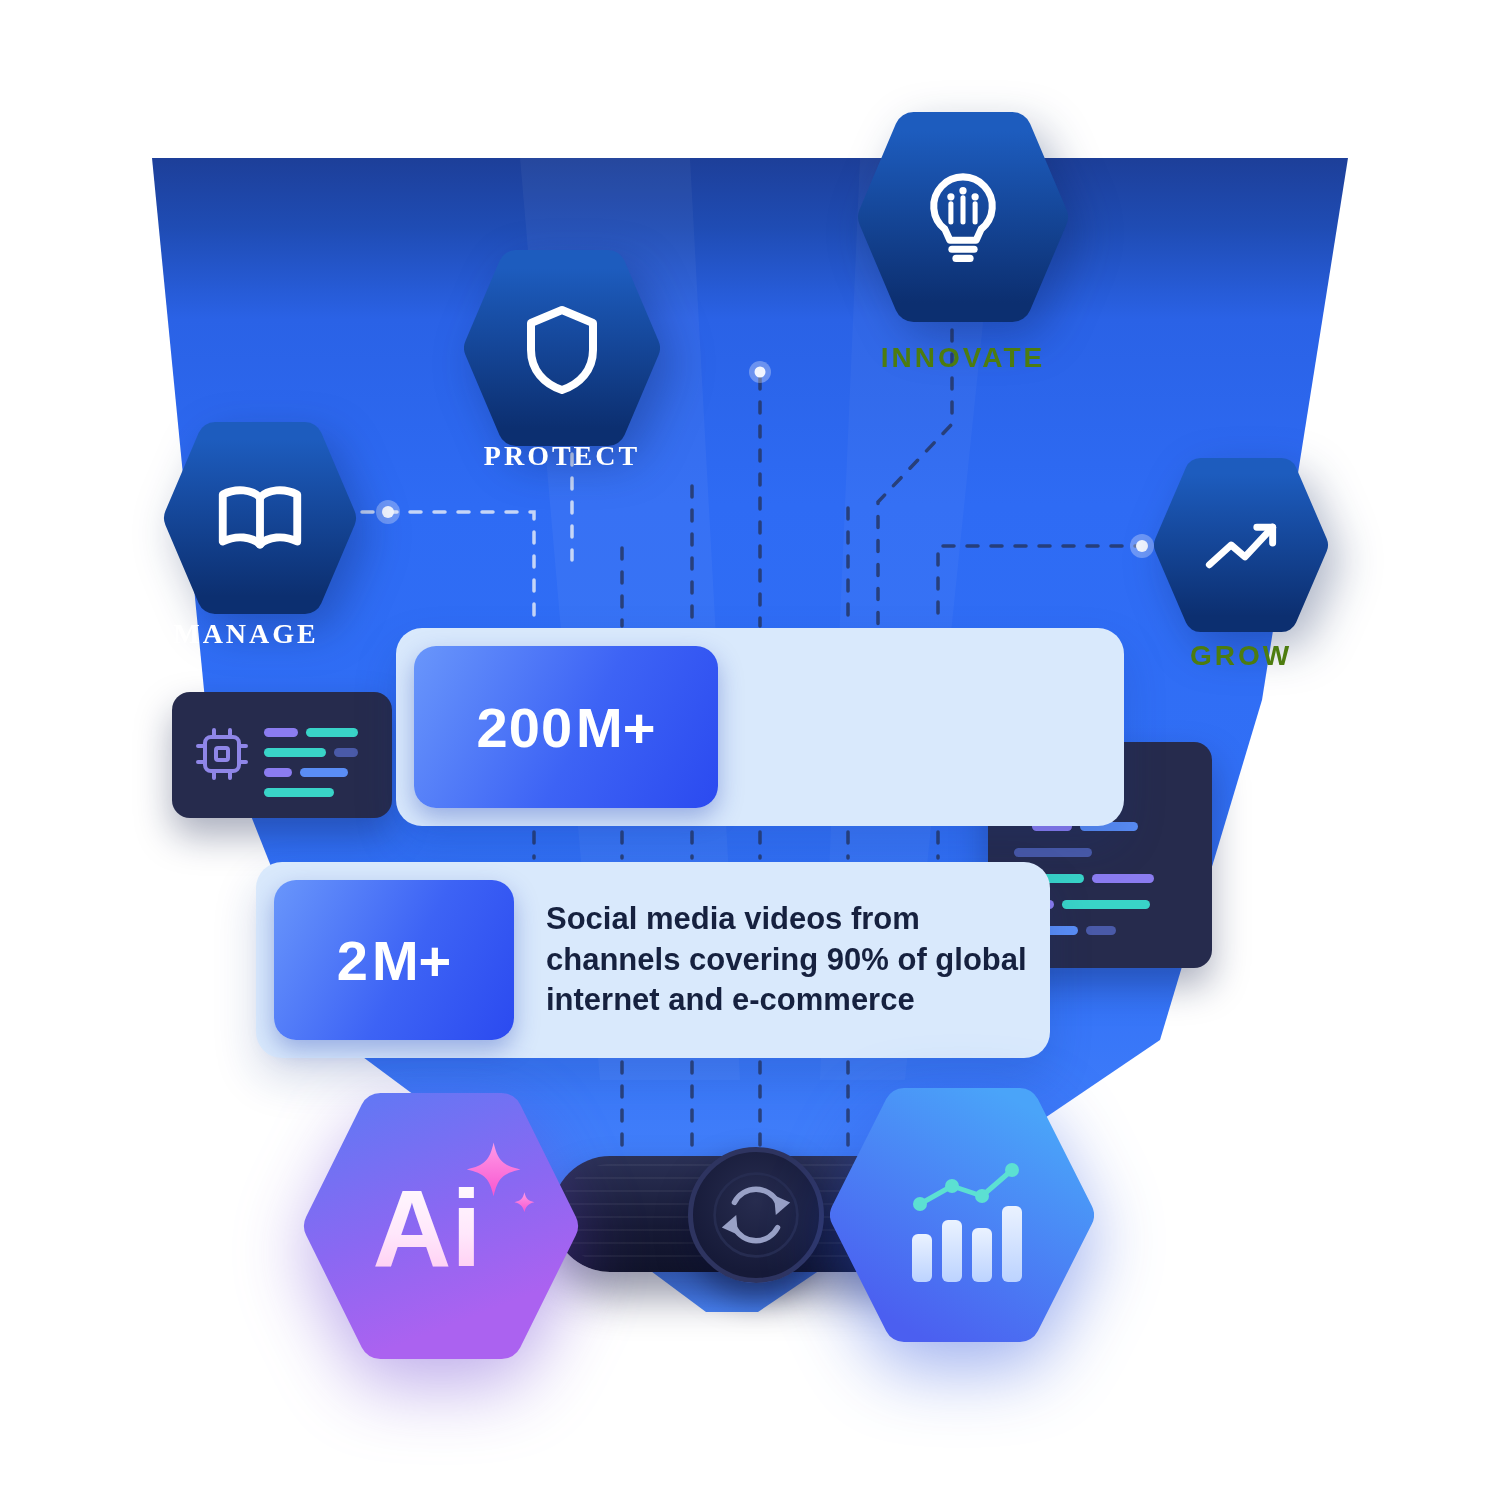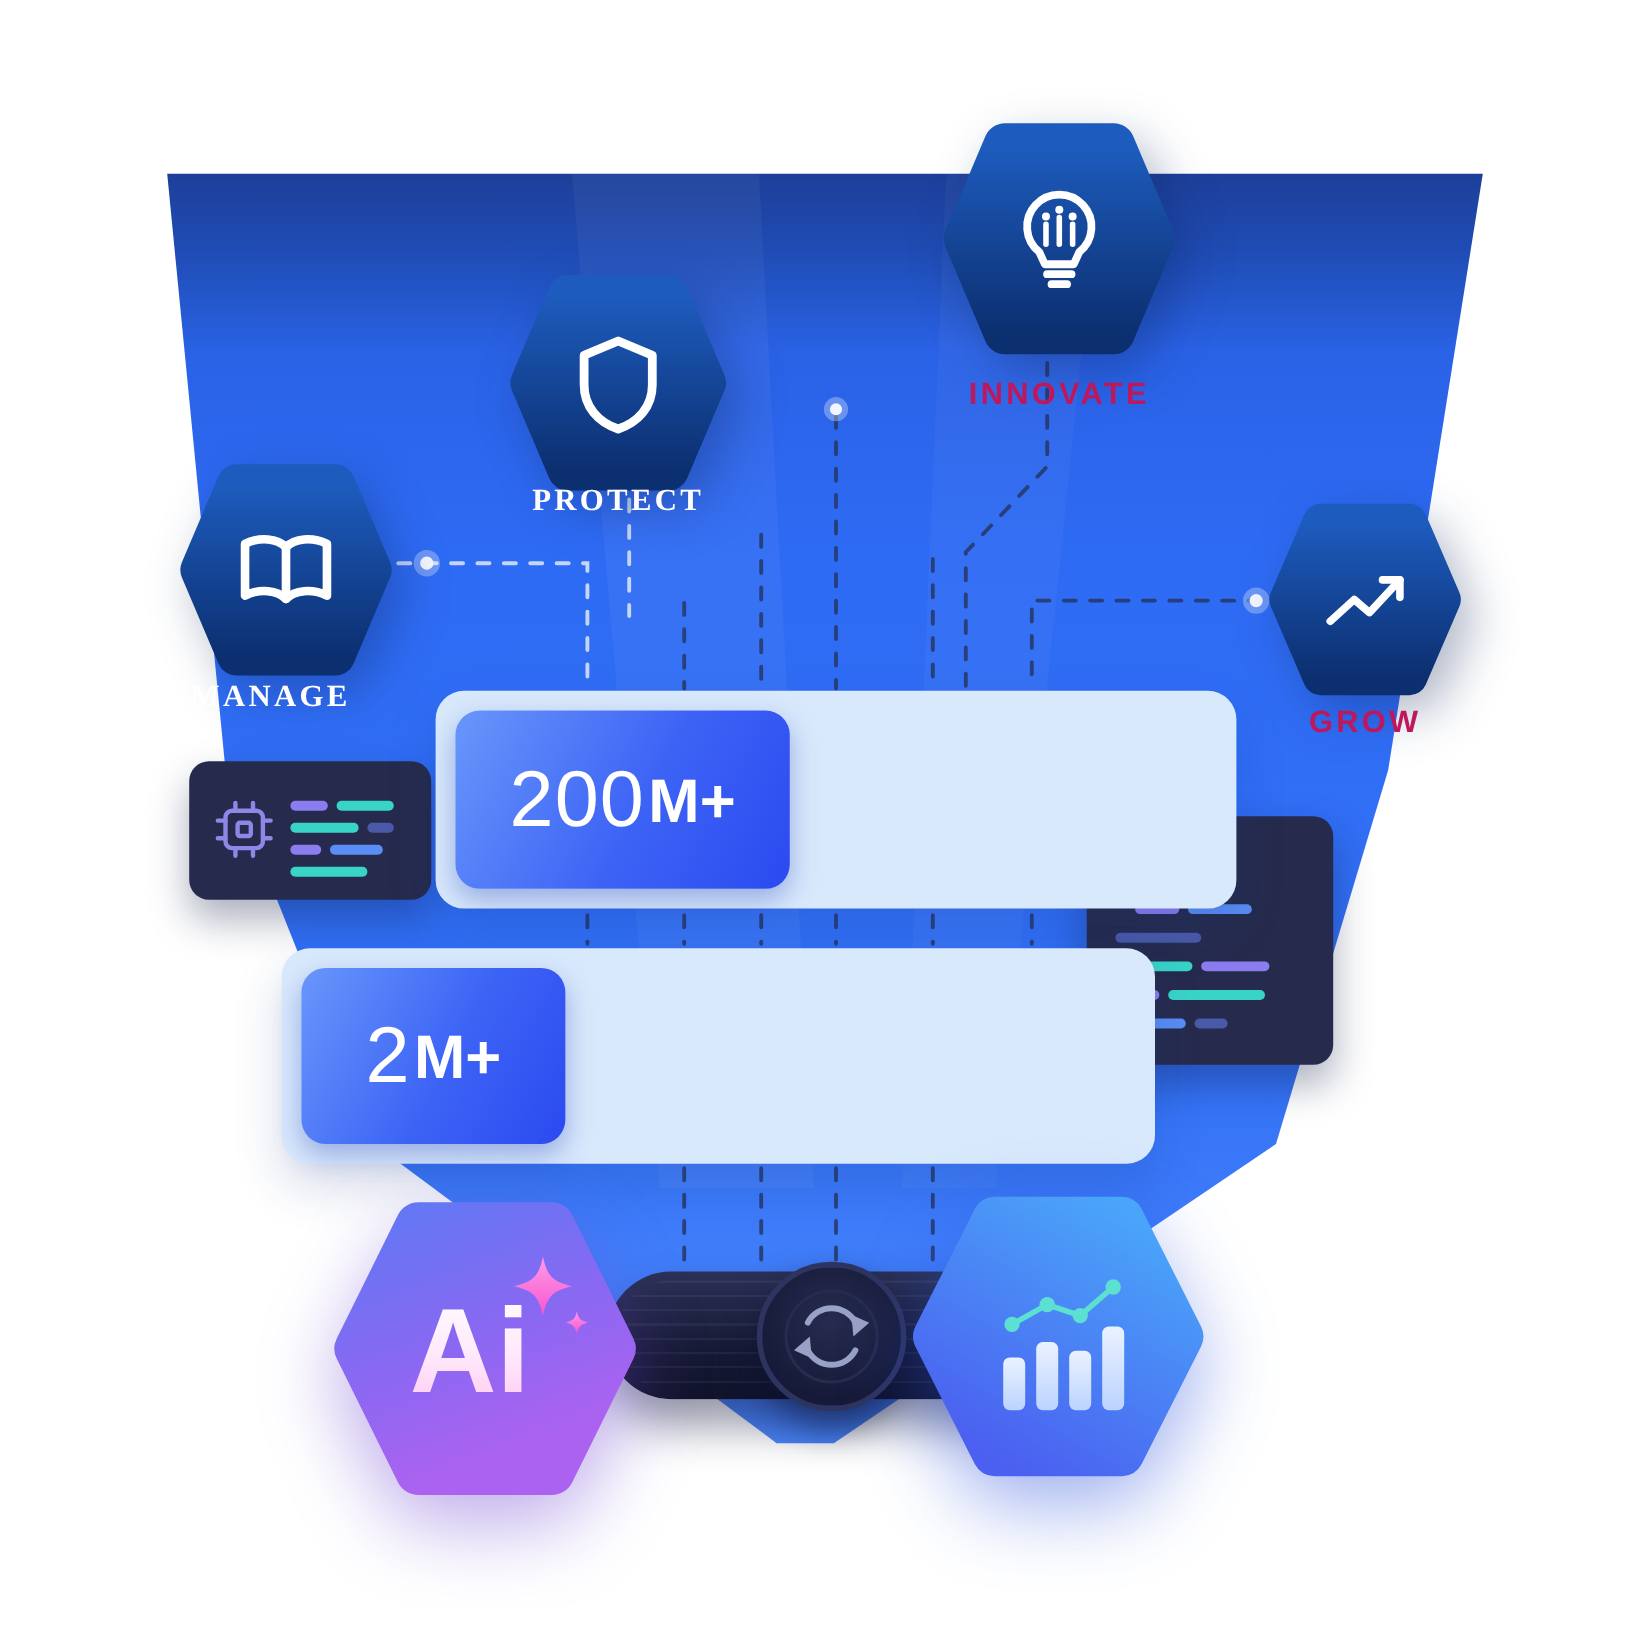--- a/index.html
+++ b/index.html
@@ -17,37 +17,37 @@
   .stat-card { position:absolute; background:#d9e9fc; border-radius:26px;
     display:flex; align-items:center; z-index:3;
     box-shadow:0 20px 44px rgba(23,58,138,.18); }
   #card1 { left:396px; top:628px; width:728px; height:198px; }
   #card2 { left:256px; top:862px; width:794px; height:196px; }
   .stat-chip { border-radius:22px; color:#ffffff; display:flex; align-items:center;
     justify-content:center; background:linear-gradient(118deg,#6996fb 0%,#3d63f5 55%,#2b4af0 100%);
     box-shadow:0 10px 24px rgba(30,60,180,.35); }
   #card1 .stat-chip { width:304px; height:162px; margin-left:18px; }
   #card2 .stat-chip { width:240px; height:160px; margin-left:18px; }
-  .stat-num  { font-size:72px; font-weight:normal; letter-spacing:1px; }
+  .stat-num  { font-size:56px; font-weight:bold; letter-spacing:1px; }
   .stat-unit { font-size:56px; font-weight:bold; margin-left:3px; }
   .stat-desc { color:#16213f; font-weight:bold; font-size:31px; line-height:1.32; }
   #card1 .stat-desc { margin-left:48px; width:250px; }
   #card2 .stat-desc { margin-left:32px; width:500px; }
 
   .hex { position:absolute; z-index:4; filter:drop-shadow(12px 16px 22px rgba(10,30,85,.32)); }
   .hex svg { display:block; width:100%; height:100%; }
   #hex-manage   { left:162px;  top:420px;  width:196px; height:196px; }
   #hex-protect  { left:462px;  top:248px;  width:200px; height:200px; }
   #hex-innovate { left:856px;  top:110px;  width:214px; height:214px; }
   #hex-grow     { left:1152px; top:456px;  width:178px; height:178px; }
 
   .node-label { position:absolute; z-index:5; text-align:center; font-weight:bold;
     letter-spacing:3px; font-size:28px; }
   .node-label.light { color:#ffffff;font-family:Liberation Serif, serif; }
-  .node-label.dark  { color:#be185d; }
+  .node-label.dark  { color:#4d7c0f; }
   #label-manage   { left:136px;  top:618px; width:220px; }
   #label-protect  { left:452px;  top:440px; width:220px; }
   #label-innovate { left:846px;  top:342px; width:234px; }
   #label-grow     { left:1142px; top:640px; width:198px; }
 
   #capsule { position:absolute; left:552px; top:1156px; width:408px; height:116px;
     border-radius:58px; z-index:3;
     background:linear-gradient(180deg,#2b3156 0%,#171a36 60%,#10132a 100%);
     box-shadow:0 24px 40px rgba(15,20,60,.45); }
   #capsule::after { content:""; position:absolute; inset:8px; border-radius:50px;
@@ -160,20 +160,21 @@
       <span class="stat-num">200</span>
       <span class="stat-unit">M+</span>
     </div>
   </div>
 
   <div class="stat-card" id="card2">
     <div class="stat-chip">
       <span class="stat-num">2</span>
       <span class="stat-unit">M+</span>
     </div>
+    <div class="stat-desc">Social media videos from channels covering 90% of global internet and e-commerce</div>
   </div>
 
   <div class="hex" id="hex-manage">
     <svg viewBox="0 0 200 200">
       <defs>
           <linearGradient id="hgM" x1="0" y1="0" x2="0" y2="1">
         <stop offset="0" stop-color="#1d5cbe"></stop>
             <stop offset="1" stop-color="#0c2f70"></stop>
           </linearGradient>
         </defs>

